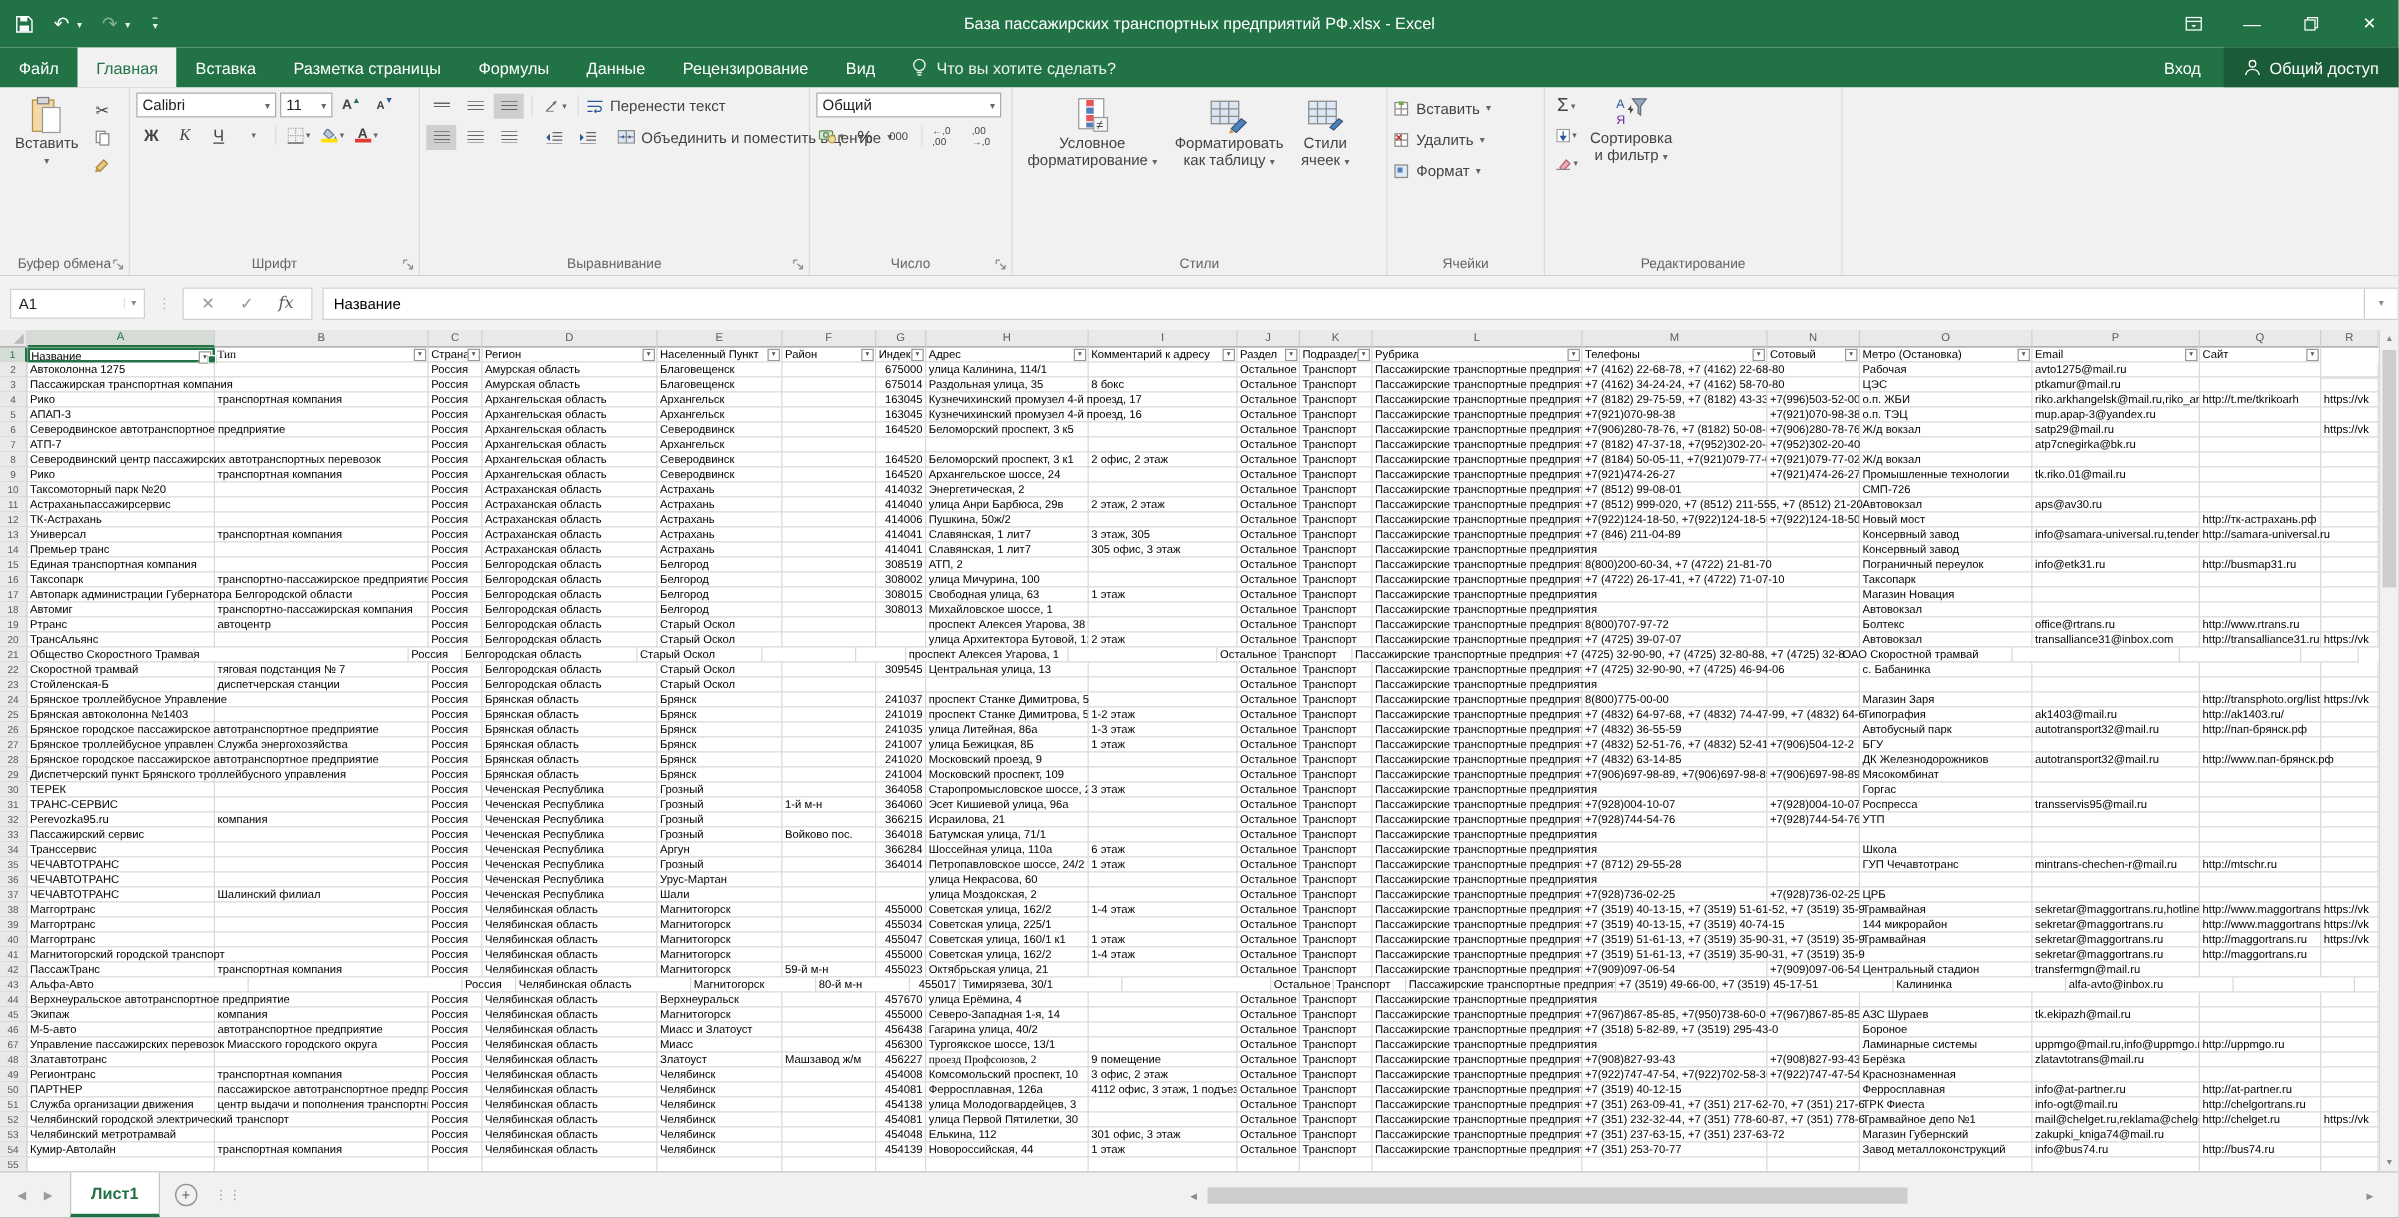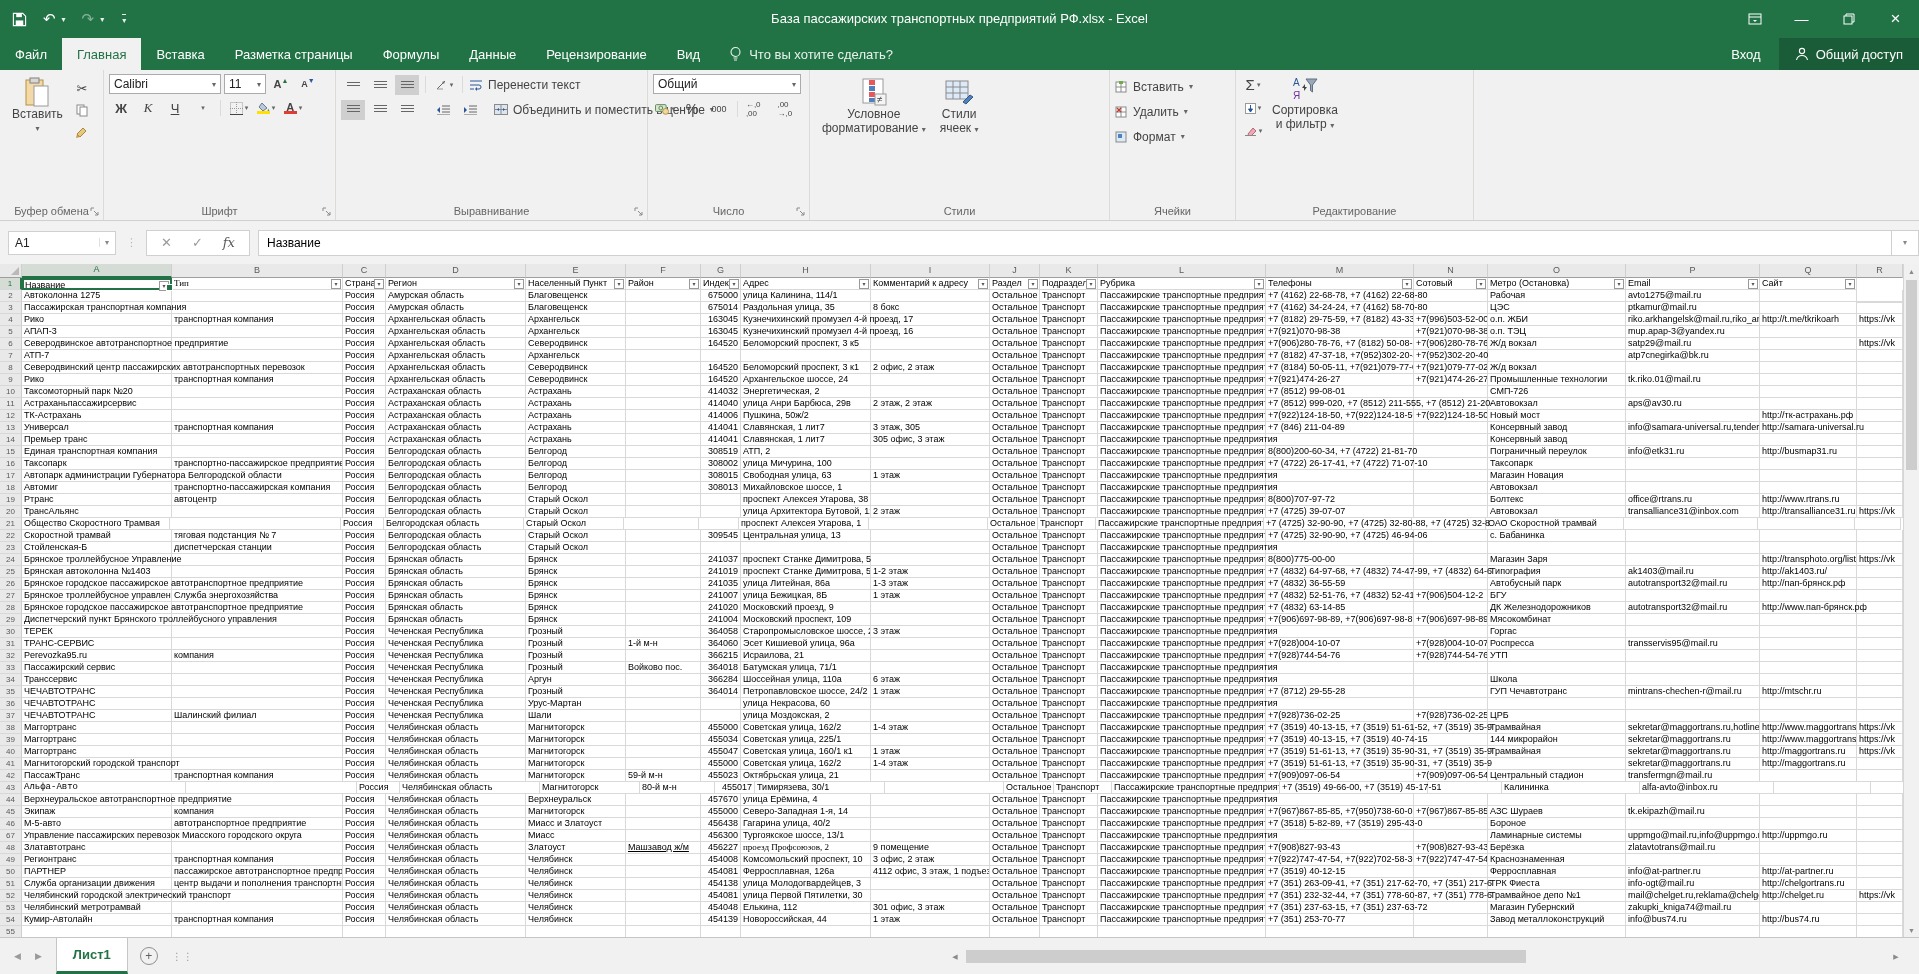--- a/index.html
+++ b/index.html
@@ -364,20 +364,30 @@
               <rect x="10" y="15" width="6" height="5" fill="#e8575a"></rect>
               <rect x="10" y="21" width="6" height="4" fill="#4f81bd"></rect>
               <rect x="16" y="17" width="11" height="11" fill="#f5f5f5" stroke="#9a9a9a"></rect>
               <text x="18" y="26" font-size="10" fill="#444">≠</text>
             </svg>
           <span>Условное</span>
           <span><span>форматирование</span> <span class="dd">▾</span></span>
         </div>
         <div class="bigbtn">
           <svg width="32" height="30" viewBox="0 0 32 30">
+              <rect x="2" y="4" width="22" height="18" fill="#d9e5f3" stroke="#8a8a8a"></rect>
+              <path d="M2 10h22M2 16h22M9 4v18M16 4v18" stroke="#8a8a8a"></path>
+              <path d="M18 26l8-8 4 3-8 8z" fill="#4f81bd" stroke="#36587e"></path>
+              <path d="M18 26l-2 4 4-1z" fill="#c69a4e"></path>
+            </svg>
+          <span>Форматировать</span>
+          <span><span>как таблицу</span> <span class="dd">▾</span></span>
+        </div>
+        <div class="bigbtn">
+          <svg width="32" height="30" viewBox="0 0 32 30">
               <rect x="3" y="4" width="22" height="18" fill="#dce9f7" stroke="#8a8a8a"></rect>
               <path d="M3 10h22M3 16h22M10 4v18M17 4v18" stroke="#8a8a8a"></path>
               <path d="M20 25l7-7 3 2-7 7z" fill="#4f81bd" stroke="#36587e"></path>
             </svg>
           <span>Стили</span>
           <span><span>ячеек</span> <span class="dd">▾</span></span>
         </div>
       </div>
       <div class="rlabel">Стили</div>
     </div>
@@ -906,21 +916,21 @@
           <div class="cell" style="width: 168px;">Пассажирские транспортные предприятия</div>
           <div class="cell spill" style="width: 148px;">+7 (4725) 39-07-07</div>
           <div class="cell" style="width: 74px;"></div>
           <div class="cell" style="width: 138px;">Автовокзал</div>
           <div class="cell" style="width: 134px;">transalliance31@inbox.com</div>
           <div class="cell" style="width: 97px;">http://transalliance31.ru</div>
           <div class="cell" style="width: 46px;">https://vk</div>
         </div>
         <div class="drow">
           <div class="rn">21</div>
-          <div class="cell spill" style="width: 148px;">Общество Скоростного Трамвая</div>
+          <div class="cell spill" style="width: 134px;">Общество Скоростного Трамвая</div>
           <div class="cell" style="width: 171px;"></div>
           <div class="cell" style="width: 43px;">Россия</div>
           <div class="cell" style="width: 140px;">Белгородская область</div>
           <div class="cell spill" style="width: 100px;">Старый Оскол</div>
           <div class="cell" style="width: 75px;"></div>
           <div class="cell num" style="width: 40px;"></div>
           <div class="cell spill" style="width: 130px;">проспект Алексея Угарова, 1</div>
           <div class="cell" style="width: 119px;"></div>
           <div class="cell" style="width: 50px;">Остальное</div>
           <div class="cell" style="width: 58px;">Транспорт</div>
@@ -1368,21 +1378,21 @@
           <div class="cell" style="width: 168px;">Пассажирские транспортные предприятия</div>
           <div class="cell" style="width: 148px;">+7(909)097-06-54</div>
           <div class="cell" style="width: 74px;">+7(909)097-06-54</div>
           <div class="cell" style="width: 138px;">Центральный стадион</div>
           <div class="cell spill" style="width: 134px;">transfermgn@mail.ru</div>
           <div class="cell" style="width: 97px;"></div>
           <div class="cell" style="width: 46px;"></div>
         </div>
         <div class="drow">
           <div class="rn">43</div>
-          <div class="cell spill" style="width: 164px; font-family: Liberation Mono, monospace;">Альфа-Авто</div>
+          <div class="cell spill" style="width: 177px;">Альфа-Авто</div>
           <div class="cell" style="width: 171px;"></div>
           <div class="cell" style="width: 43px;">Россия</div>
           <div class="cell" style="width: 140px;">Челябинская область</div>
           <div class="cell" style="width: 100px;">Магнитогорск</div>
           <div class="cell" style="width: 75px;">80-й м-н</div>
           <div class="cell num" style="width: 40px;">455017</div>
           <div class="cell spill" style="width: 130px;">Тимирязева, 30/1</div>
           <div class="cell" style="width: 119px;"></div>
           <div class="cell" style="width: 50px;">Остальное</div>
           <div class="cell" style="width: 58px;">Транспорт</div>
@@ -1478,21 +1488,21 @@
           <div class="cell spill" style="width: 97px;">http://uppmgo.ru</div>
           <div class="cell" style="width: 46px;"></div>
         </div>
         <div class="drow">
           <div class="rn">48</div>
           <div class="cell spill" style="width: 150px;">Златавтотранс</div>
           <div class="cell" style="width: 171px;"></div>
           <div class="cell" style="width: 43px;">Россия</div>
           <div class="cell" style="width: 140px;">Челябинская область</div>
           <div class="cell" style="width: 100px;">Златоуст</div>
-          <div class="cell" style="width: 75px; text-decoration: underline;">Машзавод ж/м</div>
+          <div class="cell" style="width: 75px;">Машзавод ж/м</div>
           <div class="cell num" style="width: 40px;">456227</div>
           <div class="cell" style="width: 130px; font-family: Liberation Serif, serif;">проезд Профсоюзов, 2</div>
           <div class="cell" style="width: 119px;">9 помещение</div>
           <div class="cell" style="width: 50px;">Остальное</div>
           <div class="cell" style="width: 58px;">Транспорт</div>
           <div class="cell" style="width: 168px;">Пассажирские транспортные предприятия</div>
           <div class="cell" style="width: 148px;">+7(908)827-93-43</div>
           <div class="cell" style="width: 74px;">+7(908)827-93-43</div>
           <div class="cell" style="width: 138px;">Берёзка</div>
           <div class="cell spill" style="width: 134px;">zlatavtotrans@mail.ru</div>

